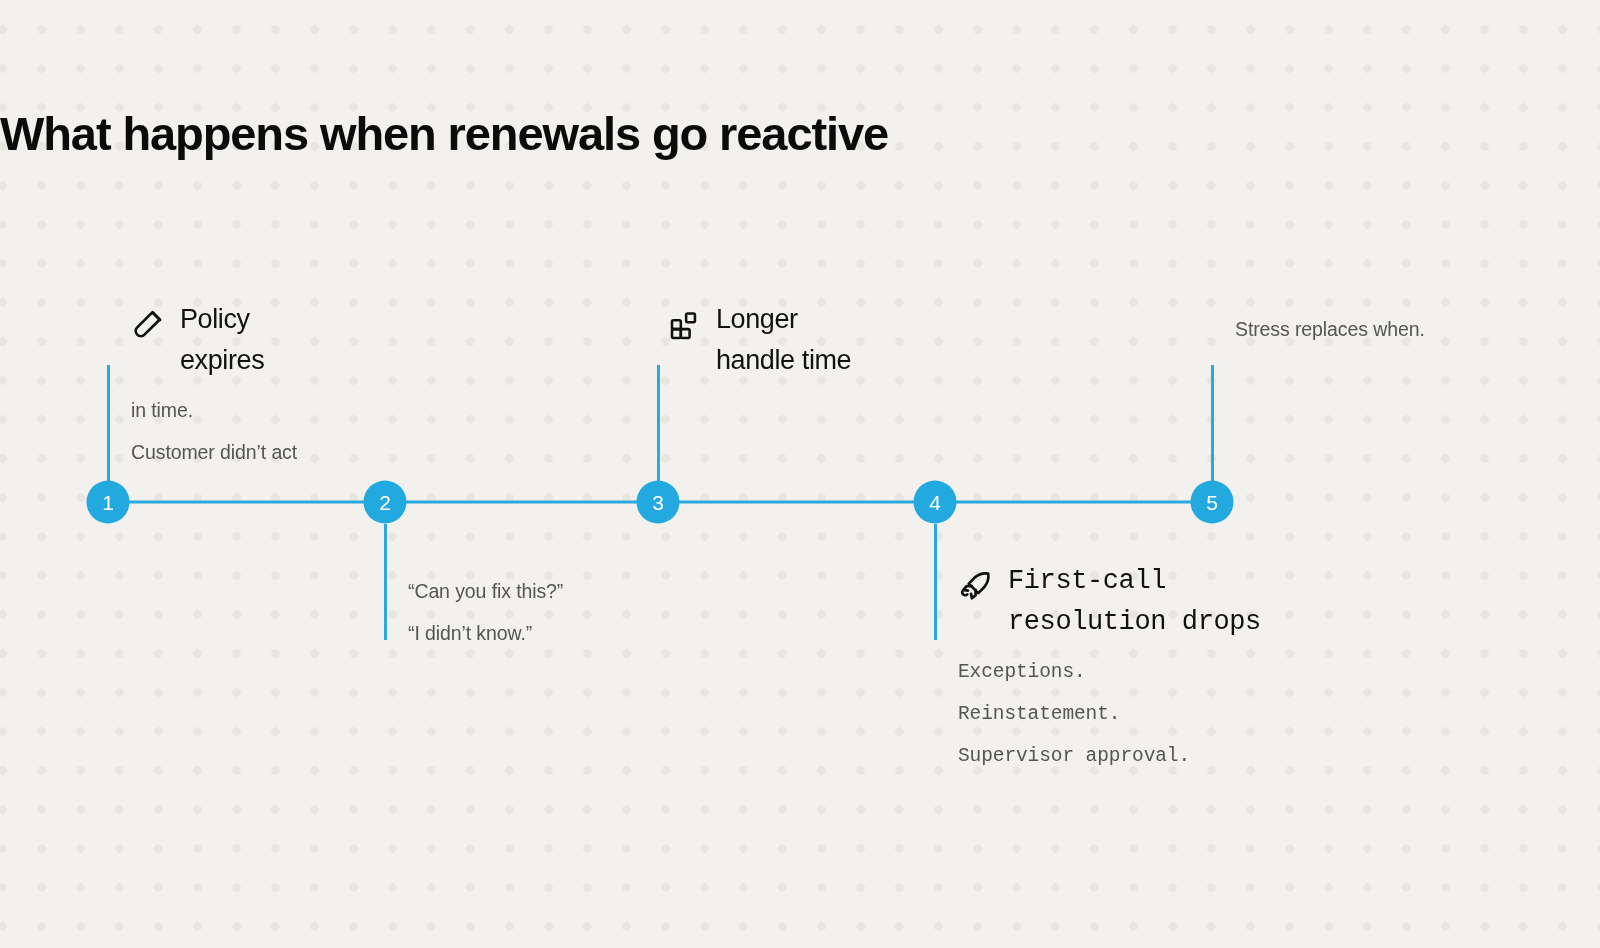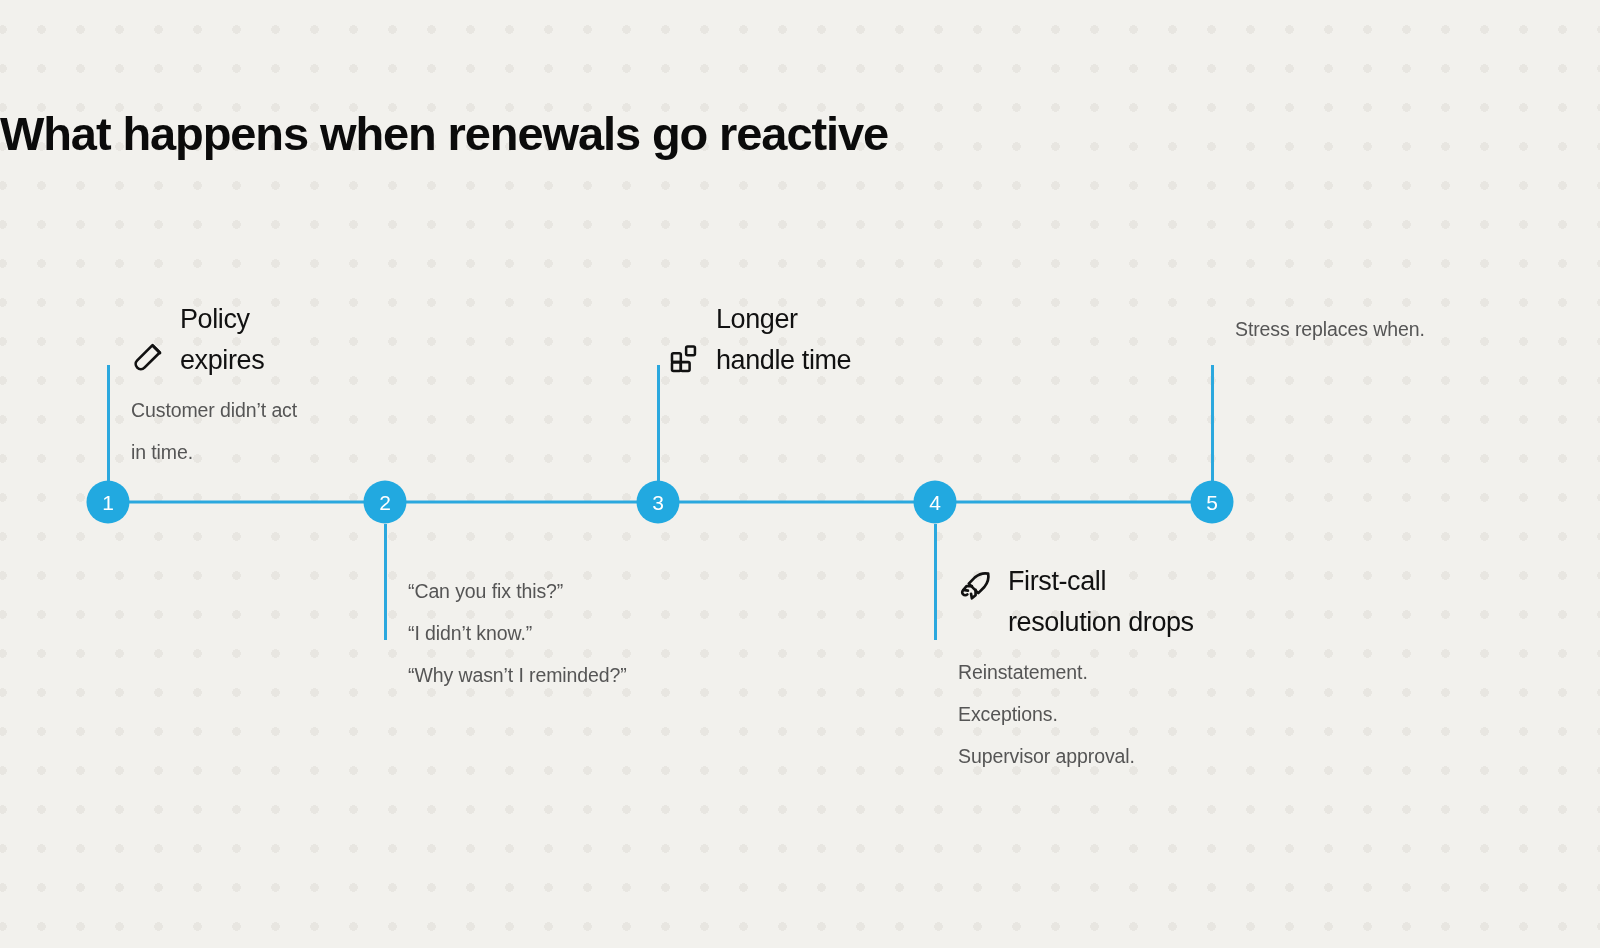--- a/index.html
+++ b/index.html
@@ -110,21 +110,21 @@
   .item-1 { left:131px; top:299px; }
   .item-3 { left:667px; top:299px; }
   .item-5 { left:1235px; top:299px; }
   
   .item-2 { left:408px; top:561px; }
   .item-4 { left:958px; top:561px; }
 
   .item-1 .item-icon, .item-3 .item-icon, .item-5 .item-icon { margin-left:-1px; }
 
   
-  .item-1 .item-head, .item-3 .item-head, .item-5 .item-head { margin-left:0;align-items:flex-end; }
+  .item-1 .item-head, .item-3 .item-head, .item-5 .item-head { margin-left:0; }
   .item-2 .item-head, .item-4 .item-head { margin-left:0; }
   .item-2 .item-lines, .item-4 .item-lines { margin-left:0; }
   .item-1 .item-lines, .item-3 .item-lines, .item-5 .item-lines { margin-left:0; }
 </style>
 </head>
 <body>
 
 <div class="page-title">What happens when renewals go reactive</div>
 
 <div class="timeline-axis"></div>
@@ -146,22 +146,22 @@
     <span class="item-icon">
       <svg width="34" height="34" viewBox="0 0 24 24" fill="none" stroke="#111" stroke-width="1.9" stroke-linecap="round" stroke-linejoin="round">
         <path d="M15.5 3.5 L20.5 8.5"></path>
         <path d="M18.4 5.1 L7.6 15.9 a3.6 3.6 0 1 0 5.1 5.1 L23.5 10.3 Z" transform="translate(-3.2,-2.2)"></path>
       </svg>
     </span>
     <div class="item-title">Policy
 expires</div>
   </div>
   <div class="item-lines">
+    <div class="line">in time.</div>
     <div class="line">Customer didn’t act</div>
-    <div class="line">in time.</div>
   </div>
 </div>
 
 <div class="item item-3">
   <div class="item-head">
     <span class="item-icon">
       <svg width="32" height="32" viewBox="0 0 24 24" fill="none" stroke="#111" stroke-width="1.9" stroke-linecap="round" stroke-linejoin="round">
         <rect x="3" y="8.5" width="6.6" height="6.6" rx="1.1"></rect>
         <rect x="3" y="15.1" width="6.6" height="6.6" rx="1.1"></rect>
         <rect x="9.6" y="15.1" width="6.6" height="6.6" rx="1.1"></rect>
@@ -176,35 +176,34 @@
 <div class="item item-5">
   <div class="item-lines">
     <div class="line">Stress replaces when.</div>
   </div>
 </div>
 
 <div class="item item-2">
   <div class="item-lines">
     <div class="line">“Can you fix this?”</div>
     <div class="line">“I didn’t know.”</div>
-    <div class="line">“Why wasn’t I reminded?”</div>
-  </div>
-</div>
-
-<div class="item item-4" style="width:360px;">
+  </div>
+</div>
+
+<div class="item item-4" style="width:360px;font-family:Liberation Mono, monospace;">
   <div class="item-head">
     <span class="item-icon">
       <svg width="34" height="34" viewBox="0 0 24 24" fill="none" stroke="#111" stroke-width="1.9" stroke-linecap="round" stroke-linejoin="round">
         <path d="M11.2 5.2 C14.6 2.5 18.4 2.1 20.6 2.6 C21 4.8 20.6 8.6 17.9 12 L13.6 16.3 L6.9 9.6 Z"></path>
         <path d="M9.1 11.4 L5.3 11.4 L3.1 14 L6.3 14.6"></path>
         <path d="M11.7 14 L11.7 17.8 L9.1 20 L8.5 16.8"></path>
         <path d="M5.9 17.2 a2.1 2.1 0 1 1 -3 -3"></path>
       </svg>
     </span>
     <div class="item-title">First-call
 resolution drops</div>
   </div>
   <div class="item-lines">
+    <div class="line">Exceptions.</div>
     <div class="line">Reinstatement.</div>
-    <div class="line">Exceptions.</div>
     <div class="line">Supervisor approval.</div>
   </div>
 </div>
 
 </body></html>

